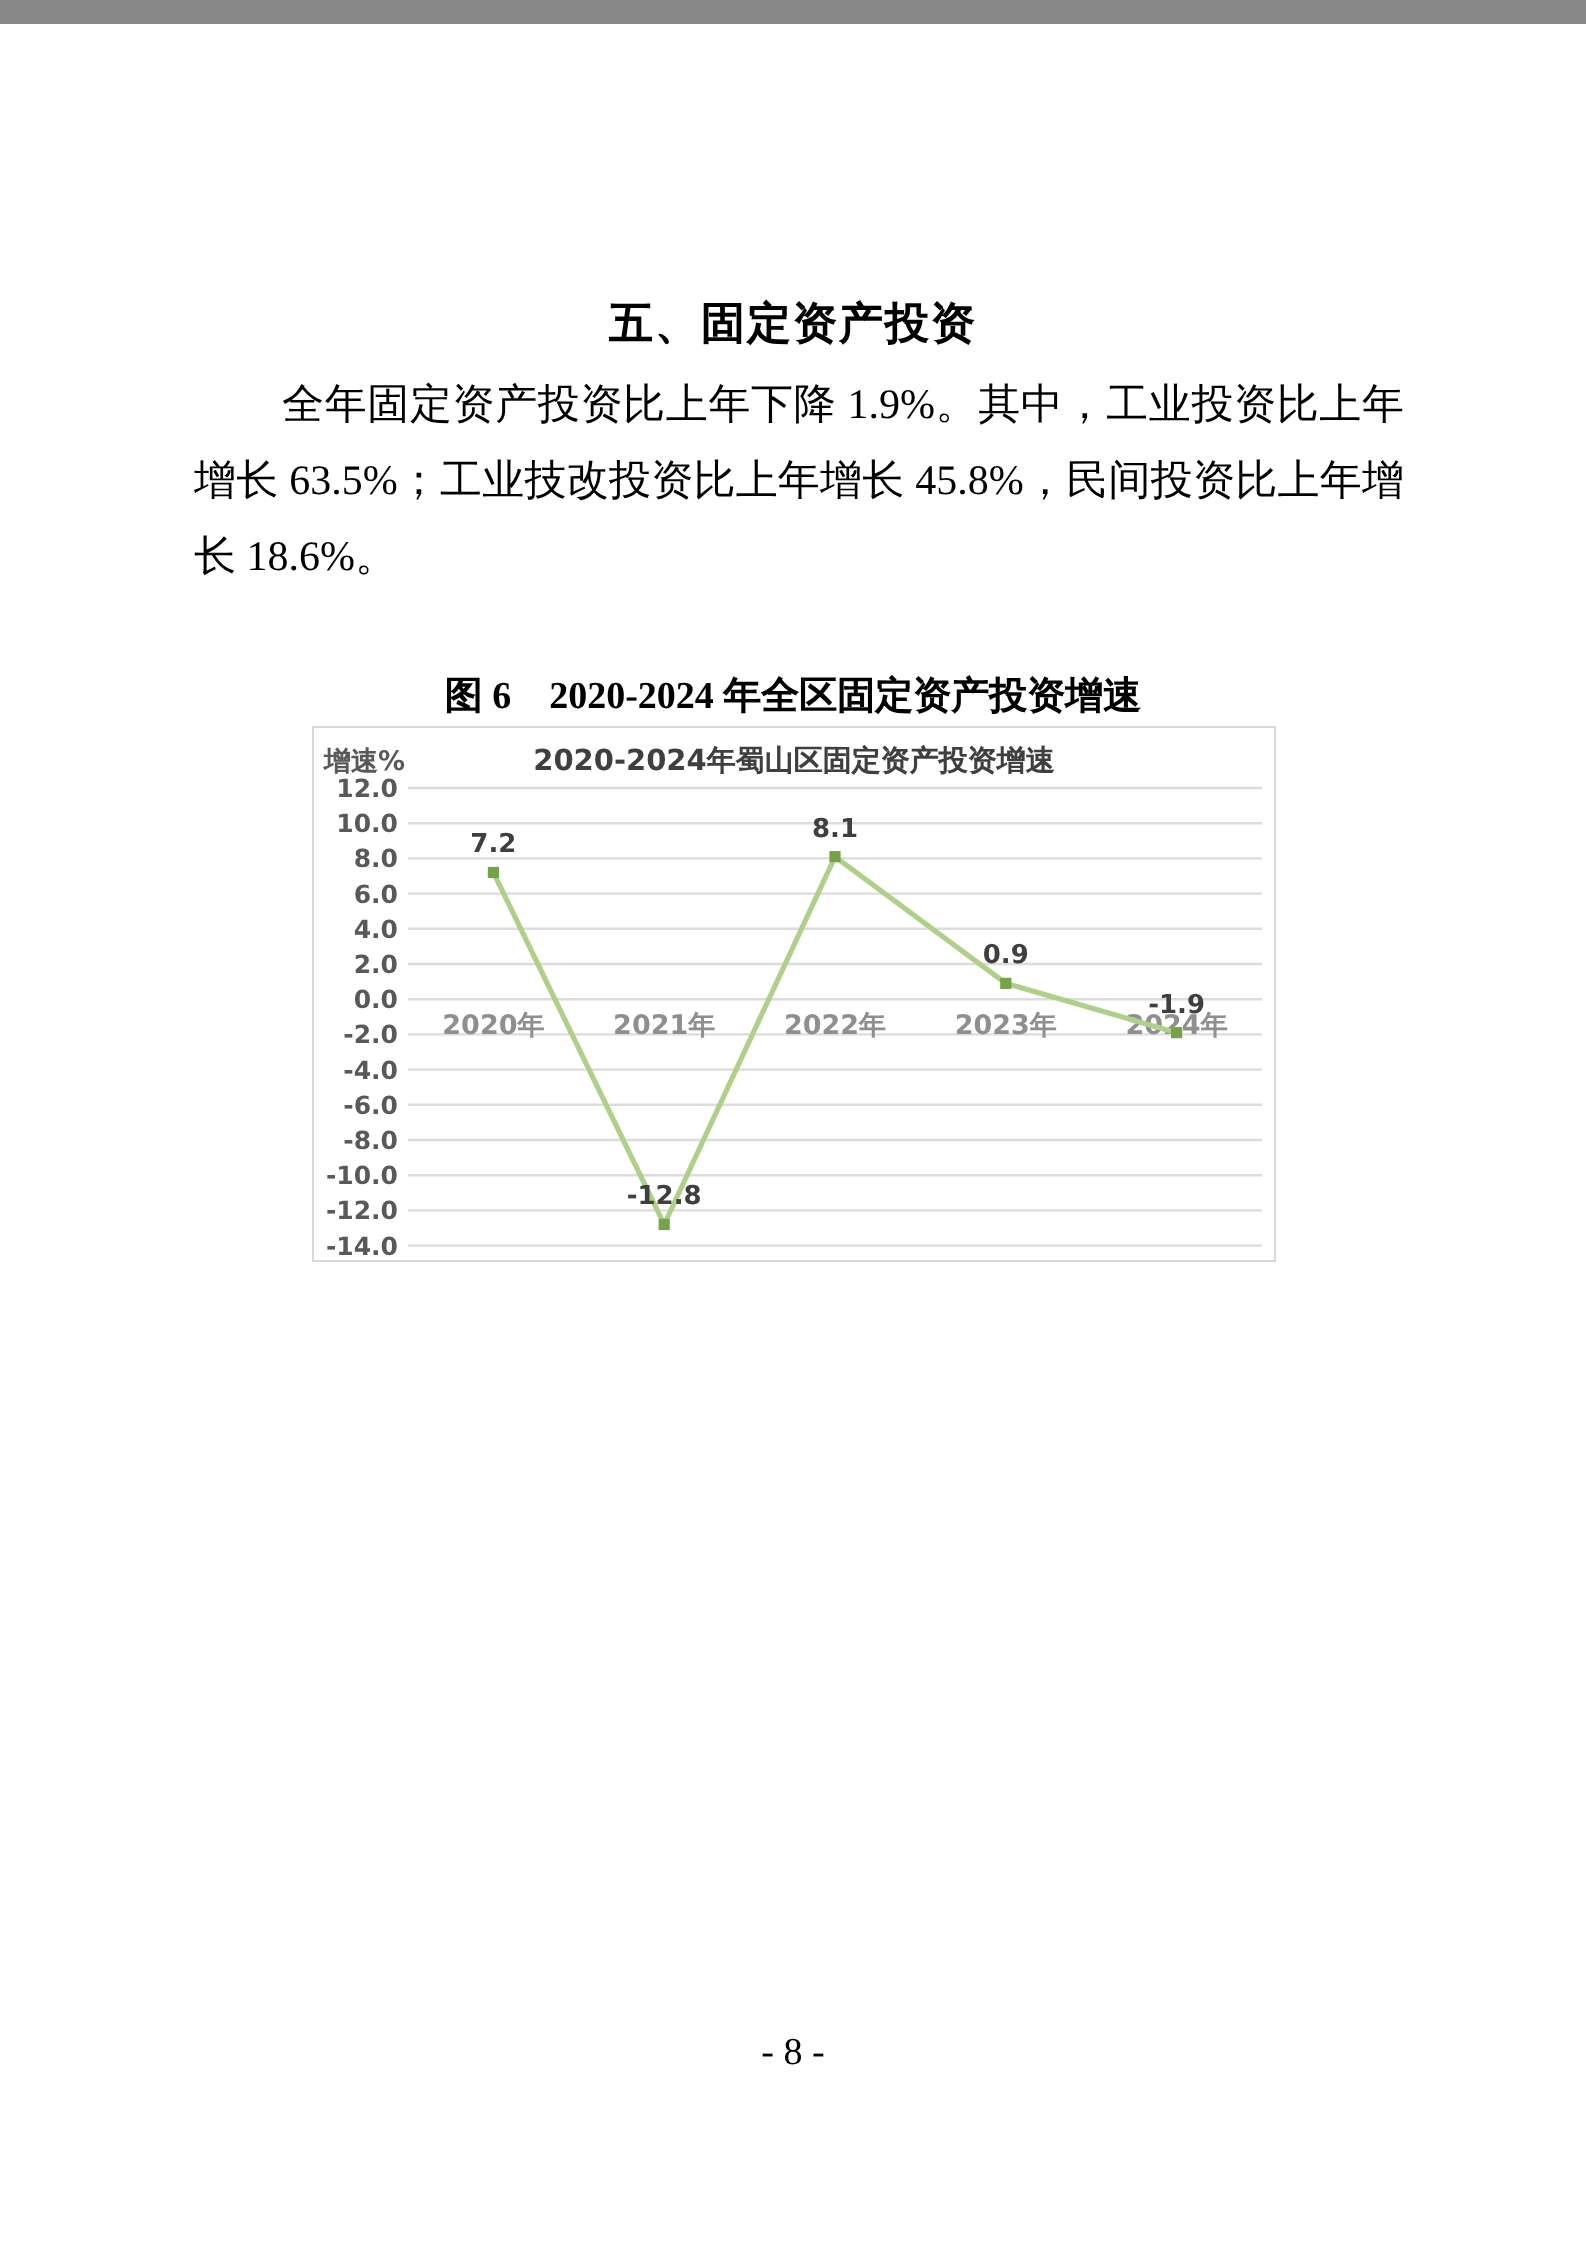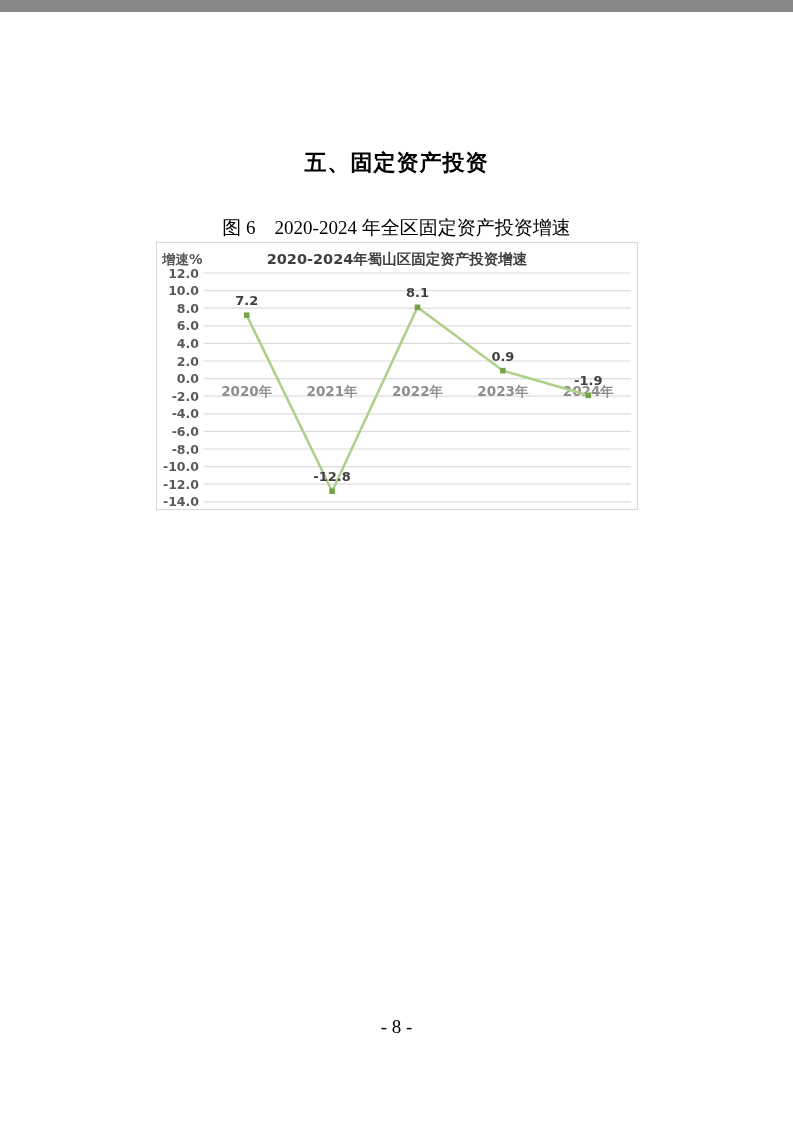--- a/index.html
+++ b/index.html
@@ -32,21 +32,21 @@
     line-height: 38px;
     text-align: justify;
     text-justify: inter-character;
     text-indent: 44px;
   }
   .figure-caption {
     margin: 40px 0 0 0;
     text-align: center;
     font-size: 19px;
     line-height: 24px;
-    font-weight: normal;
+    font-weight: bold;
   }
   .chart-box {
     margin: 2px auto 0 156px;
     width: 480px;
     height: 266px;
     border: 1px solid #d9d9d9;
     background: #ffffff;
   }
   .chart-box svg { display:block; }
   .chart-box text {
@@ -64,20 +64,21 @@
   }
 </style>
 </head>
 <body>
 
 <div class="page">
 
   <h1 class="section-heading">五、固定资产投资</h1>
 
   <div class="body-text">
+    <p>全年固定资产投资比上年下降 1.9%。其中，工业投资比上年增长 63.5%；工业技改投资比上年增长 45.8%，民间投资比上年增长 18.6%。</p>
   </div>
 
   <p class="figure-caption">图 6　2020-2024 年全区固定资产投资增速</p>
 
   <div class="chart-box">
     <svg id="chart-svg" width="480" height="266" viewBox="0 0 480 266">
         <line x1="47" y1="30" x2="474" y2="30" stroke="#DCDCDC" stroke-width="1.2"></line>
         <text x="42" y="34.5" text-anchor="end" font-size="12.5" fill="#595959">12.0</text>
         <line x1="47" y1="47.6" x2="474" y2="47.6" stroke="#DCDCDC" stroke-width="1.2"></line>
         <text x="42" y="52.1" text-anchor="end" font-size="12.5" fill="#595959">10.0</text>

